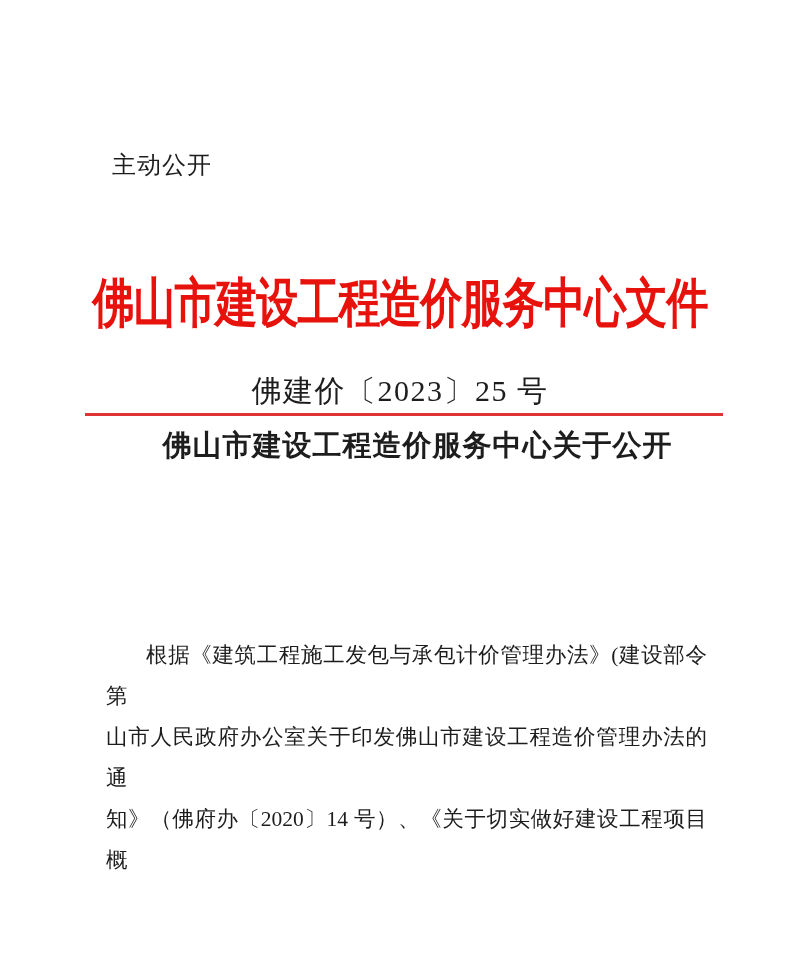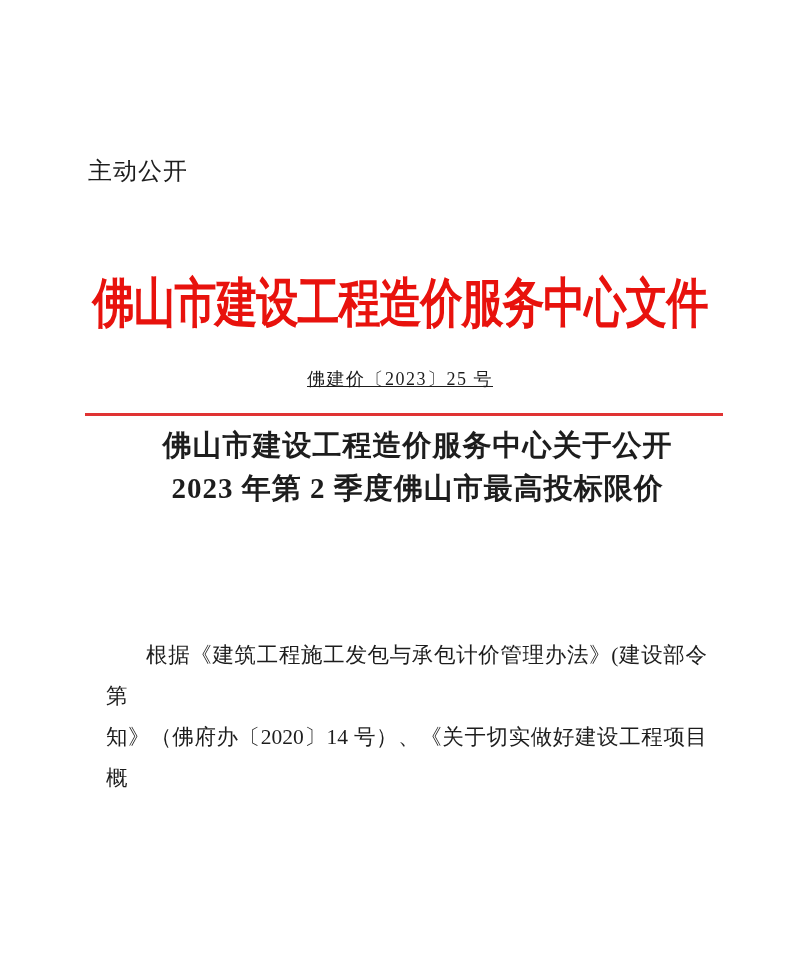--- a/index.html
+++ b/index.html
@@ -13,51 +13,49 @@
     color: var(--text-color, #1d1d1d);
   }
   .page {
     position: absolute;
     inset: 0;
     background: var(--background, #ffffff);
   }
   .classification {
     position: absolute;
     top: 151px;
-    left: 88px;
+    left: 112px;
     font-family: "Liberation Sans", "DejaVu Sans", sans-serif;
     font-size: 24px;
     line-height: 28px;
     letter-spacing: 1px;
-    margin-top: 6px;
   }
   .org-title {
     position: absolute;
     top: 276px;
     left: 0;
     width: 100%;
     text-align: center;
     color: var(--accent-red, #e8120d);
     font-size: 42px;
     font-weight: 900;
     line-height: 54px;
     letter-spacing: -1px;
     transform: scaleY(1.27);
     white-space: nowrap;
   }
   .doc-number {
     position: absolute;
-    top: 364px;
+    top: 376px;
     left: 0;
     width: 100%;
     text-align: center;
-    font-size: 18px;
+    font-size: 30px;
     line-height: 30px;
     letter-spacing: 1.5px;
-    text-decoration: underline;
   }
   .red-line {
     position: absolute;
     top: 413px;
     left: 85px;
     width: 638px;
     height: 2.5px;
     background: var(--divider-red, #e03333);
   }
   .heading {
@@ -106,22 +104,22 @@
   <div class="classification">主动公开</div>
 
   <div class="org-title">佛山市建设工程造价服务中心文件</div>
 
   <div class="doc-number">佛建价〔2023〕25 号</div>
 
   <div class="red-line"></div>
 
   <div class="heading">
       <div class="heading-line">佛山市建设工程造价服务中心关于公开</div>
-      <div class="heading-line">2023 年第 2 季度佛山市最高投标限价</div>
     </div>
 
 
   <div class="body-lines">
       <div class="body-line">根据《建筑工程施工发包与承包计价管理办法》(建设部令第</div>
+      <div class="body-line">山市人民政府办公室关于印发佛山市建设工程造价管理办法的通</div>
       <div class="body-line">知》（佛府办〔2020〕14 号）、《关于切实做好建设工程项目概</div>
     </div>
 
 </div>
 
 </body></html>

